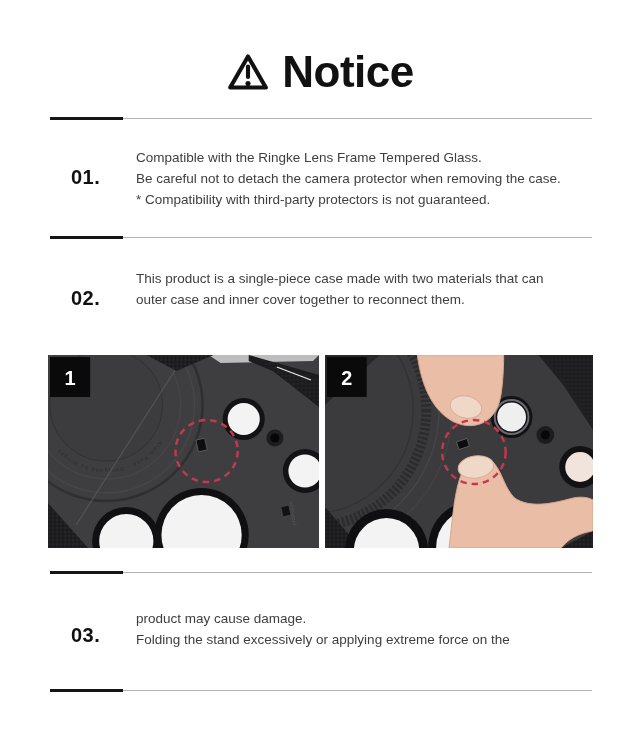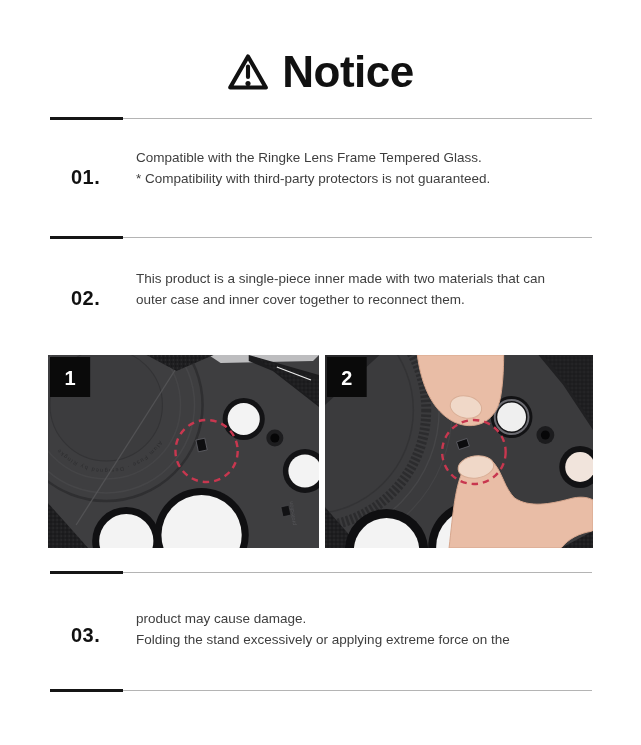--- a/index.html
+++ b/index.html
@@ -64,26 +64,27 @@
   <div class="divider d3">
       <span class="accent"></span>
     </div>
   <div class="divider d4">
       <span class="accent"></span>
     </div>
 
   <div class="sec-num n1">01.</div>
   <div class="sec-text t1">
     <span>Compatible with the Ringke Lens Frame Tempered Glass.</span>
+    <span>Be careful not to detach the camera protector when removing the case.</span>
     <span>* Compatibility with third-party protectors is not guaranteed.</span>
   </div>
 
   <div class="sec-num n2">02.</div>
   <div class="sec-text t2">
-    <span>This product is a single-piece inner made with two materials that can</span>
+    <span>This product is a single-piece case made with two materials that can</span>
     <span>outer case and inner cover together to reconnect them.</span>
   </div>
 
   <div class="fig fig1">
     <svg width="271" height="193" viewBox="0 0 270 193" preserveAspectRatio="none">
       <defs>
         <pattern id="tex1" patternUnits="userSpaceOnUse" width="4" height="4">
           <rect width="4" height="4" fill="#1e1e20"></rect>
           <circle cx="1" cy="1" r="0.7" fill="#303032"></circle>
           <circle cx="3" cy="3" r="0.7" fill="#121214"></circle>

